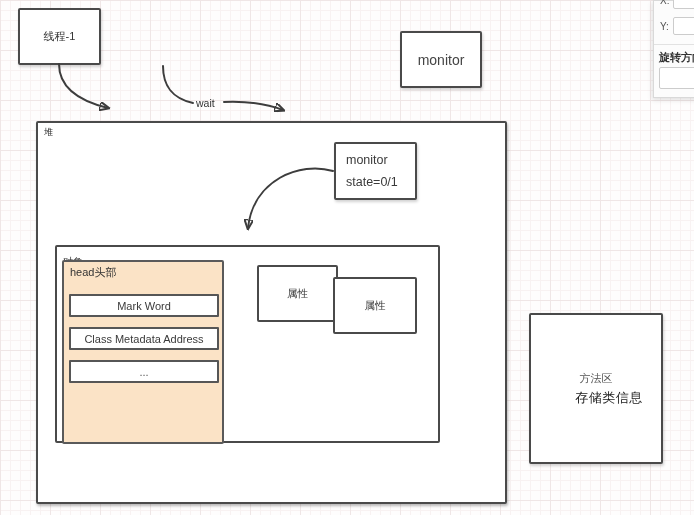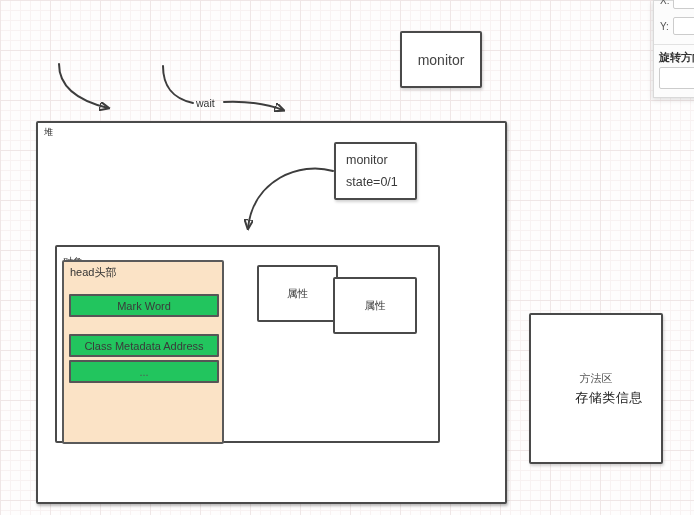--- a/index.html
+++ b/index.html
@@ -40,26 +40,26 @@
   
   #object{left:55px;top:245px;width:385px;height:198px;align-items:flex-start;justify-content:flex-start;}
   #object .corner-label{padding:8px 6px;font-size:10px;color:#333;}
   
   #obj-header{left:62px;top:260px;width:162px;height:184px;
     background:var(--color-header_fill,#fbe3c6);
     align-items:flex-start;justify-content:flex-start;border-color:#5a5a5a;}
   #obj-header .corner-label{padding:3px 6px;font-size:11px;color:#333;}
   .hrow{
     position:absolute;left:5px;width:150px;height:23px;box-sizing:border-box;
-    background:#22c55e;border:2px solid #565656;border-radius:1px;
+    background:#ffffff;border:2px solid #565656;border-radius:1px;
     display:flex;align-items:center;justify-content:center;
     font-size:11px;color:#3a3a3a;
   }
   #hrow-0{top:32px;}
-  #hrow-1{top:72px;}
+  #hrow-1{top:65px;}
   #hrow-2{top:98px;color:#555;}
   
   #attr1{left:257px;top:265px;width:81px;height:57px;font-size:10.5px;}
   #attr2{left:333px;top:277px;width:84px;height:57px;font-size:10.5px;}
   
   #method-area{left:529px;top:313px;width:134px;height:151px;flex-direction:column;gap:3px;}
   #method-area .ma-title{font-size:11px;color:#555;}
   #method-area .ma-sub{font-size:13px;color:#1c1c1c;font-weight:500;letter-spacing:.5px;margin-left:26px;}
   
   #arrows{position:absolute;left:0;top:0;width:694px;height:515px;pointer-events:none;z-index:5;}
@@ -80,20 +80,23 @@
   #panel-divider{position:absolute;top:43px;left:0;width:100%;border-top:1px solid #e2e2e2;}
   #rotation-label{position:absolute;top:49px;left:5px;font-size:11px;font-weight:bold;color:#333;white-space:nowrap;}
   #rotation-input{position:absolute;top:66px;left:5px;width:88px;height:22px;box-sizing:border-box;
     border:1px solid #ccc;border-radius:2px;background:#fff;font-size:10px;padding:0 4px;color:#333;}
 </style>
 </head>
 <body>
 
 <div id="canvas">
 
+  <div class="box shadow" id="thread1">
+    <span>线程-1</span>
+  </div>
   <div class="box shadow" id="monitor-top">
     <span>monitor</span>
   </div>
 
   <div class="box" id="heap">
     <span class="corner-label">堆</span>
   </div>
 
   <div class="box shadow" id="monitor-state">
     <span>monitor</span>

